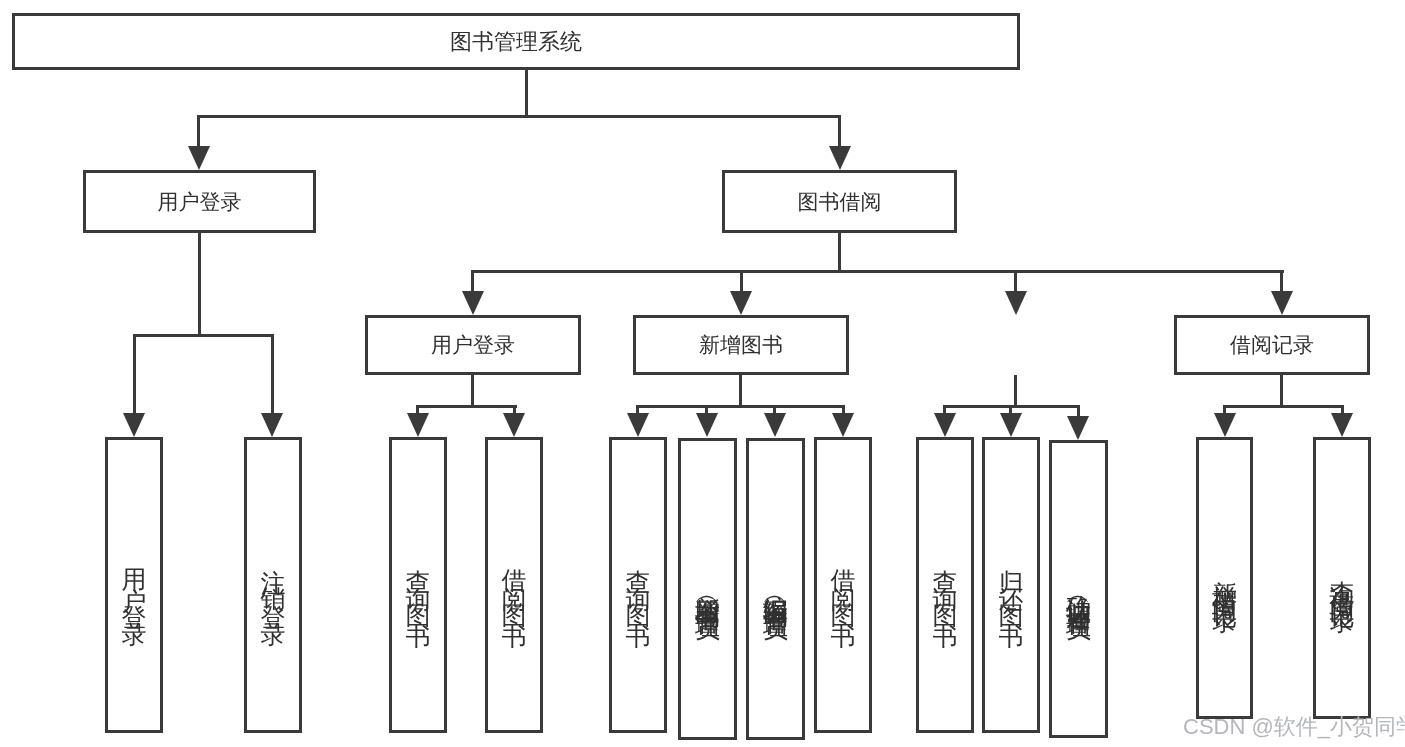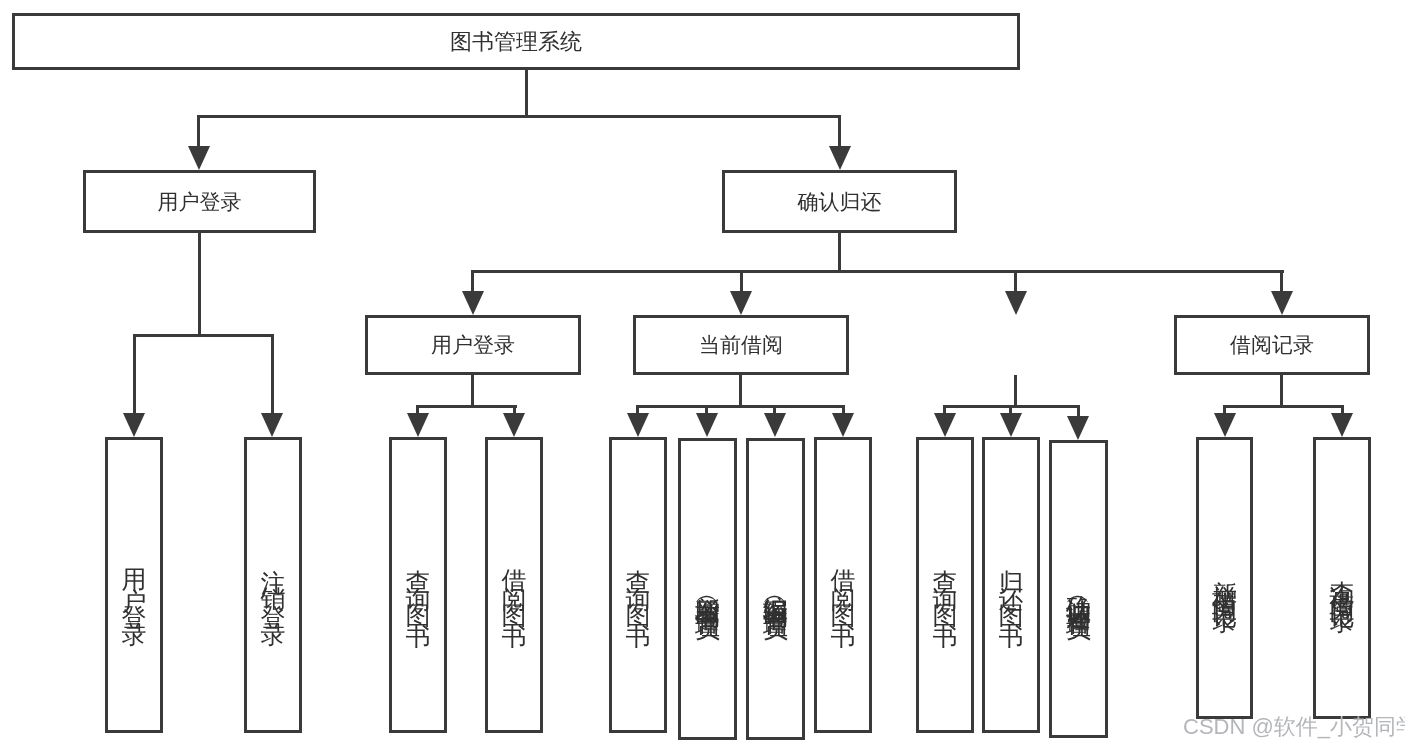--- a/index.html
+++ b/index.html
@@ -46,21 +46,21 @@
   <div class="hl" style="left:197px;top:115px;width:644px;"></div>
   <div class="vl" style="left:197px;top:115px;height:33px;"></div>
   <div class="vl" style="left:838px;top:115px;height:33px;"></div>
   <div class="ar" style="left:188px;top:146px;"></div>
   <div class="ar" style="left:829px;top:146px;"></div>
 
   <div class="node hnode" style="left:83px;top:170px;width:233px;height:63px;">
     <span>用户登录</span>
   </div>
   <div class="node hnode" style="left:722px;top:170px;width:235px;height:63px;">
-    <span>确认归还</span>
+    <span>图书借阅</span>
   </div>
 
   <div class="vl" style="left:198px;top:233px;height:103px;"></div>
   <div class="hl" style="left:133px;top:334px;width:141px;"></div>
   <div class="vl" style="left:133px;top:334px;height:80px;"></div>
   <div class="vl" style="left:271px;top:334px;height:80px;"></div>
   <div class="ar" style="left:123px;top:413px;"></div>
   <div class="ar" style="left:261px;top:413px;"></div>
 
   <div class="vl" style="left:838px;top:233px;height:40px;"></div>
@@ -71,21 +71,21 @@
   <div class="vl" style="left:1280px;top:270px;height:23px;"></div>
   <div class="ar" style="left:462px;top:291px;"></div>
   <div class="ar" style="left:730px;top:291px;"></div>
   <div class="ar" style="left:1005px;top:291px;"></div>
   <div class="ar" style="left:1271px;top:291px;"></div>
 
   <div class="node hnode" style="left:365px;top:315px;width:216px;height:60px;">
     <span>用户登录</span>
   </div>
   <div class="node hnode" style="left:633px;top:315px;width:216px;height:60px;">
-    <span>当前借阅</span>
+    <span>新增图书</span>
   </div>
   <div class="node hnode" style="left:1174px;top:315px;width:196px;height:60px;">
     <span>借阅记录</span>
   </div>
 
   <div class="vl" style="left:471px;top:375px;height:32px;"></div>
   <div class="hl" style="left:416px;top:405px;width:101px;"></div>
   <div class="vl" style="left:416px;top:405px;height:11px;"></div>
   <div class="vl" style="left:513px;top:405px;height:11px;"></div>
   <div class="ar" style="left:407px;top:413px;"></div>

